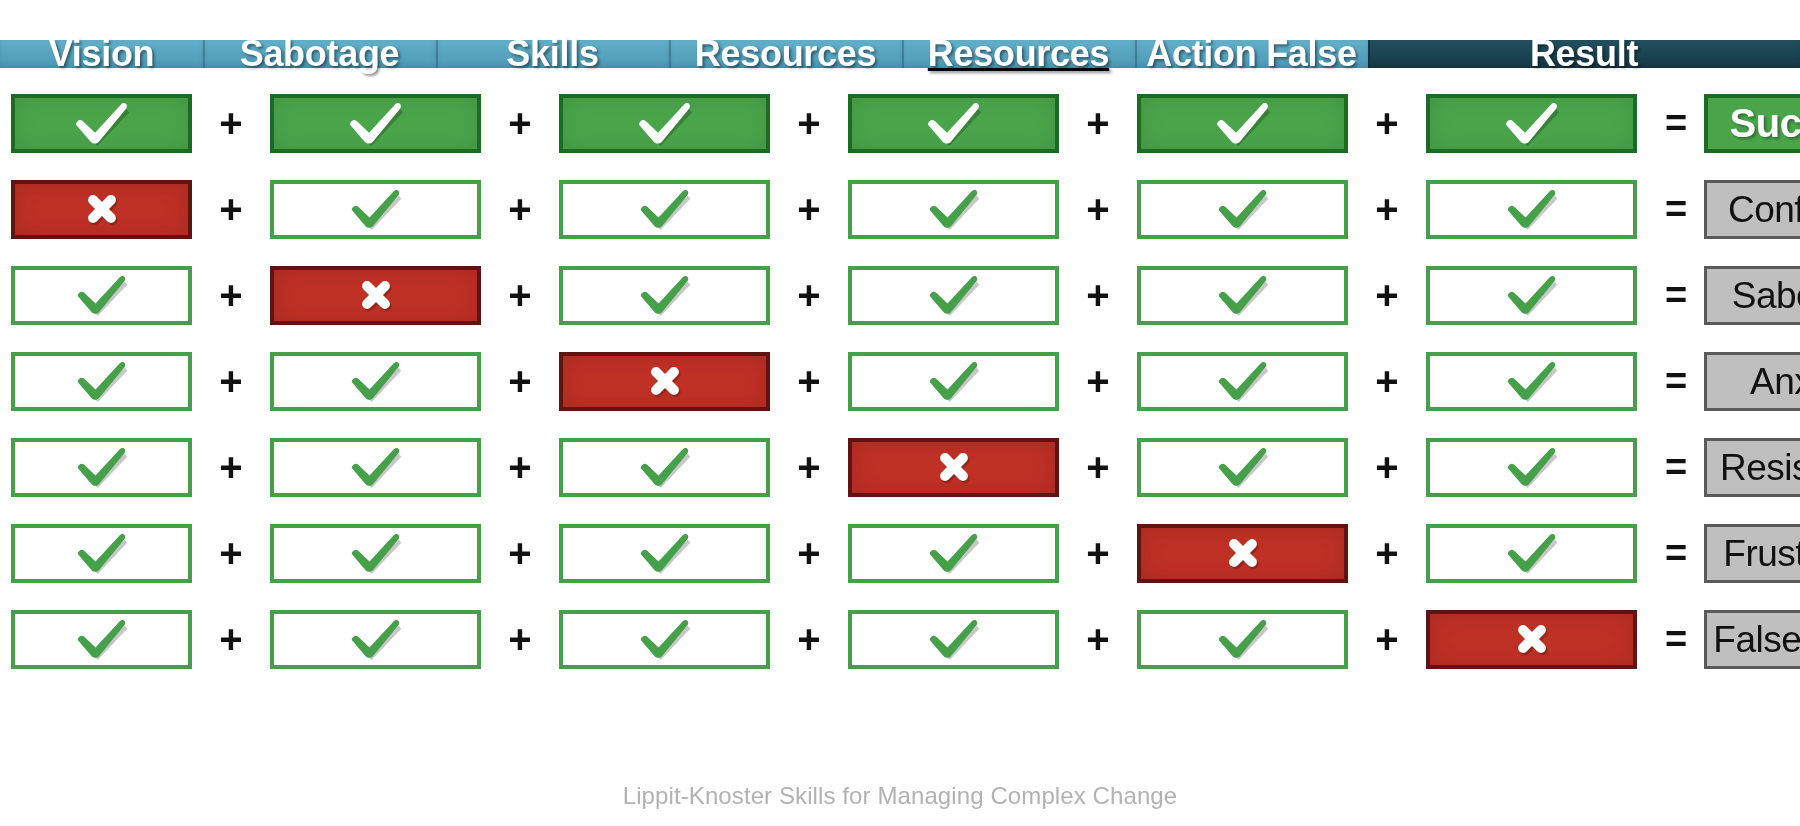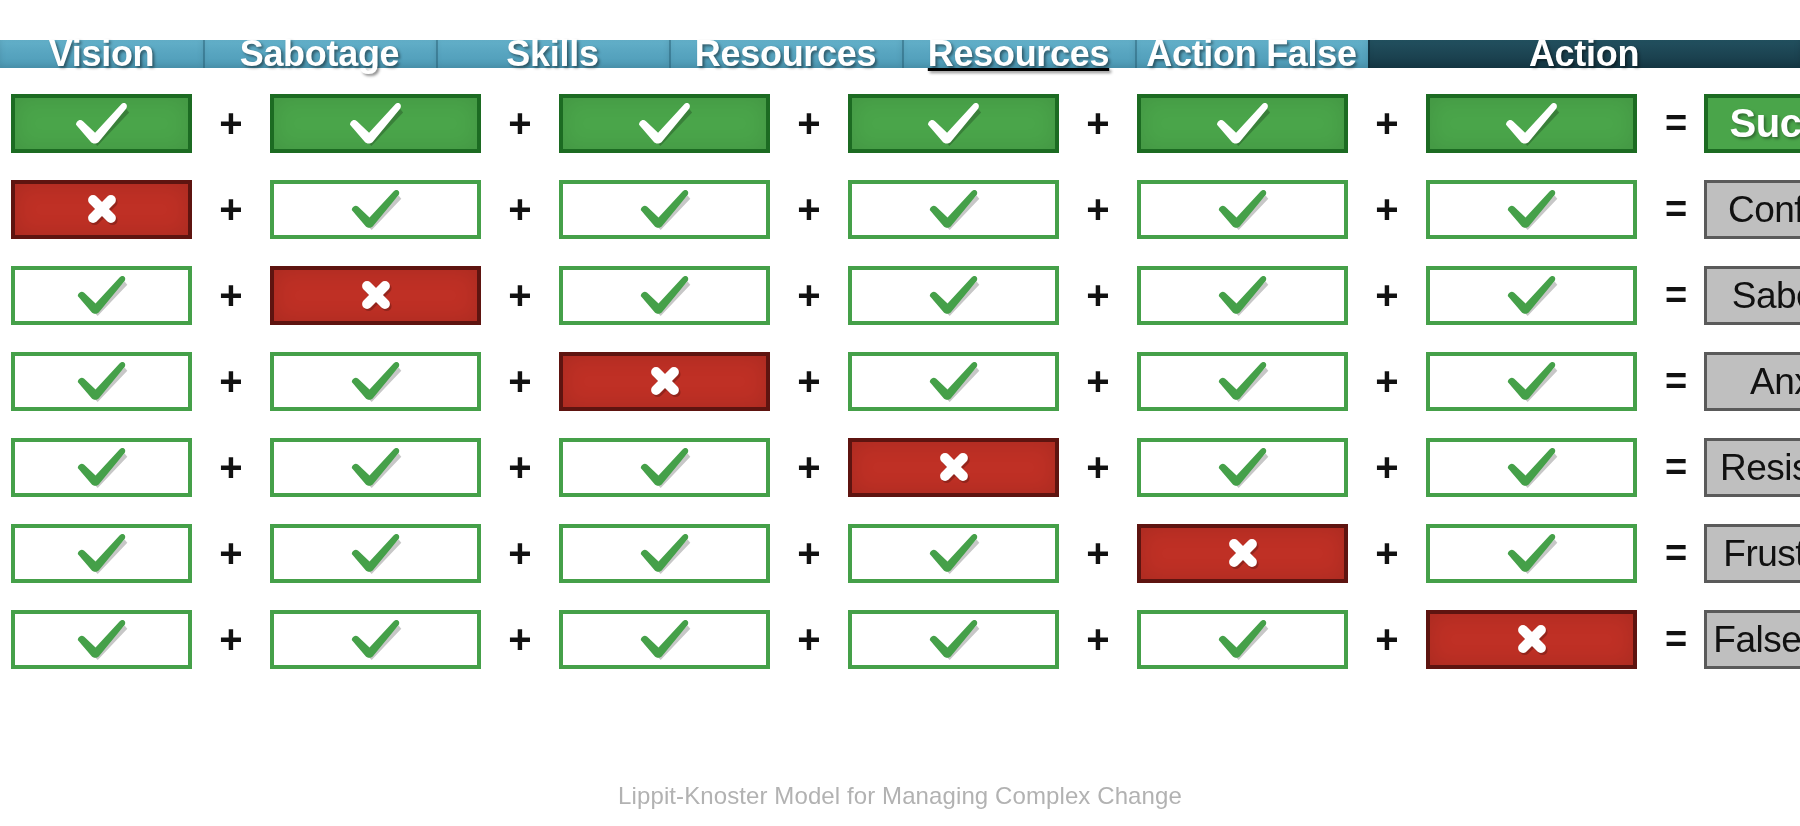--- a/index.html
+++ b/index.html
@@ -182,21 +182,21 @@
     <div class="header-cell" style="flex: 0 0 233px;">
       <span class="header-label">Resources</span>
     </div>
     <div class="header-cell" style="flex: 0 0 233px; text-decoration: underline;">
       <span class="header-label">Resources</span>
     </div>
     <div class="header-cell" style="flex: 0 0 233px;">
       <span class="header-label">Action False</span>
     </div>
     <div class="header-cell result-head" style="flex: 1 1 auto;">
-      <span class="header-label">Action</span>
+      <span class="header-label">Result</span>
     </div>
   </div>
 
 <div class="grid" id="grid">
     <div class="data-row">
       <div class="cell-wrap" style="flex: 0 0 203px;">
         <div class="mark-cell filled-check" style="width: 181px;">
           <span class="glyph">
             <svg width="58" height="45" viewBox="0 0 100 78">
               <path d="M8 44 L13 39 L38 62 L89 10 L94 16 L39 74 Z" fill="rgba(0,0,0,0.22)" transform="translate(3,4)"></path>
@@ -736,13 +736,13 @@
       </div>
       <div class="op eq">=</div>
       <div class="cell-wrap" style="flex: 1 1 auto; justify-content: flex-start;">
         <div class="result-cell neutral" style="width: 210px;">
           <span class="result-label">False Starts</span>
         </div>
       </div>
     </div>
   </div>
 
-<div class="caption">Lippit-Knoster Model for Managing Complex Change</div>
+<div class="caption">Lippit-Knoster Skills for Managing Complex Change</div>
 
 </body></html>

